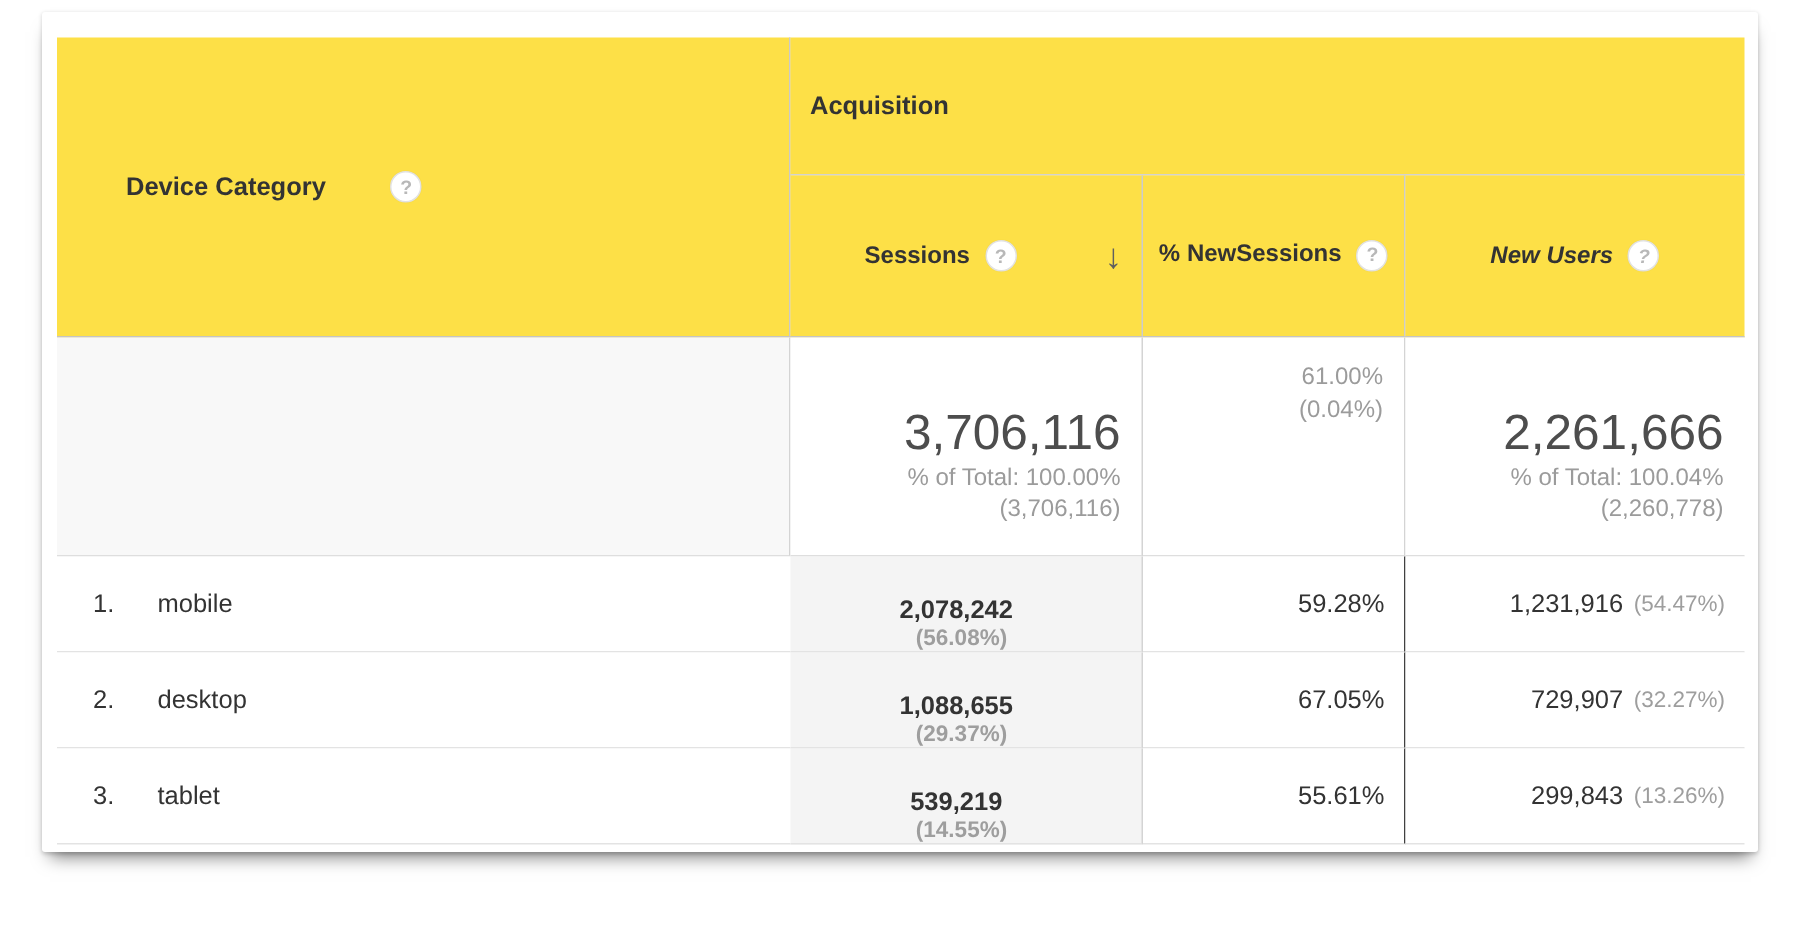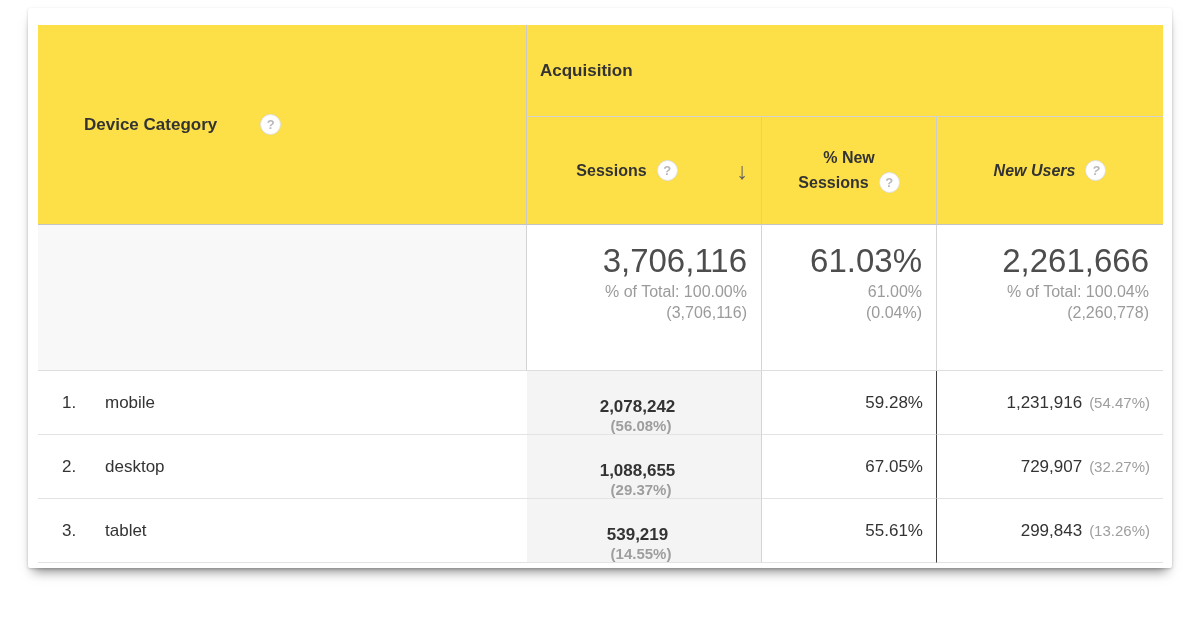--- a/index.html
+++ b/index.html
@@ -35,21 +35,21 @@
     display:flex; align-items:center; padding-left:13px;
     border-bottom:1px solid #d2d2d2;
     font-size:17px; font-weight:bold;
   }
   .col-header {
     grid-row:2; display:flex; align-items:center; justify-content:center;
     border-bottom:1px solid #c4c4c4; font-size:16px; font-weight:bold;
     cursor:pointer;
   }
   .sessions-header { grid-column:2; border-right:1px solid #cccccc; padding-right:34px; }
-  .pct-header      { grid-column:3; border-right:1px solid #cccccc; flex-direction:column; line-height:1.55; }
+  .pct-header      { grid-column:3; border-right:1px solid #cccccc; line-height:1.55; }
   .nu-header       { grid-column:4;font-style:italic; }
   .pct-line2 { display:flex; align-items:center; }
 
   .help {
     display:inline-flex; align-items:center; justify-content:center;
     width:21px; height:21px; border-radius:50%;
     background:#ffffff; border:1px solid #e2e2e2; color:#b8b8b8;
     font-size:13px; font-weight:bold; margin-left:10px; flex:none;
     box-shadow:0 0 1px rgba(0,0,0,0.06); cursor:pointer;
   }
@@ -59,21 +59,21 @@
   }
 
   
   .summary { grid-row:3; border-bottom:1px solid #dedede; background:#ffffff;
              text-align:right; padding:16px 14px 0 0; }
   .summary.dim-cell { grid-column:1; background:#f8f8f8;
                       border-right:1px solid #d4d4d4; }
   .summary.c2 { grid-column:2; border-right:1px solid #d4d4d4; }
   .summary.c3 { grid-column:3; border-right:1px solid #d4d4d4; }
   .summary.c4 { grid-column:4; }
-  .big-num { font-size:33px; color:#4d4d4d; line-height:1.2; }
+  .big-num { font-size:33px; color:#4d4d4d; line-height:1.2;margin-top:27px; }
   .sub-line { font-size:16px; color:#9b9b9b; line-height:1.35; }
 
   
   .data-cell { border-bottom:1px solid #e3e3e3; background:#ffffff;
                display:flex; align-items:center; font-size:17px; color:#333; }
   .label-cell { grid-column:1; padding-left:24px; }
   .row-index { display:inline-block; width:43px; }
   .metric { justify-content:flex-end; padding-right:13px; }
   .col-sessions { grid-column:2; background:#f4f4f4; font-weight:bold;
                   border-right:1px solid #d4d4d4;flex-direction:column; }
@@ -114,21 +114,20 @@
         <span class="help">?</span>
       </div>
 
       <div class="cell summary dim-cell"></div>
       <div class="cell summary c2">
         <div class="big-num">3,706,116</div>
         <div class="sub-line">% of Total: 100.00%</div>
         <div class="sub-line">(3,706,116)</div>
       </div>
       <div class="cell summary c3">
-        <div class="big-num">61.03%</div>
         <div class="sub-line">61.00%</div>
         <div class="sub-line">(0.04%)</div>
       </div>
       <div class="cell summary c4">
         <div class="big-num">2,261,666</div>
         <div class="sub-line">% of Total: 100.04%</div>
         <div class="sub-line">(2,260,778)</div>
       </div>
 
       <div class="cell data-cell label-cell r4">

